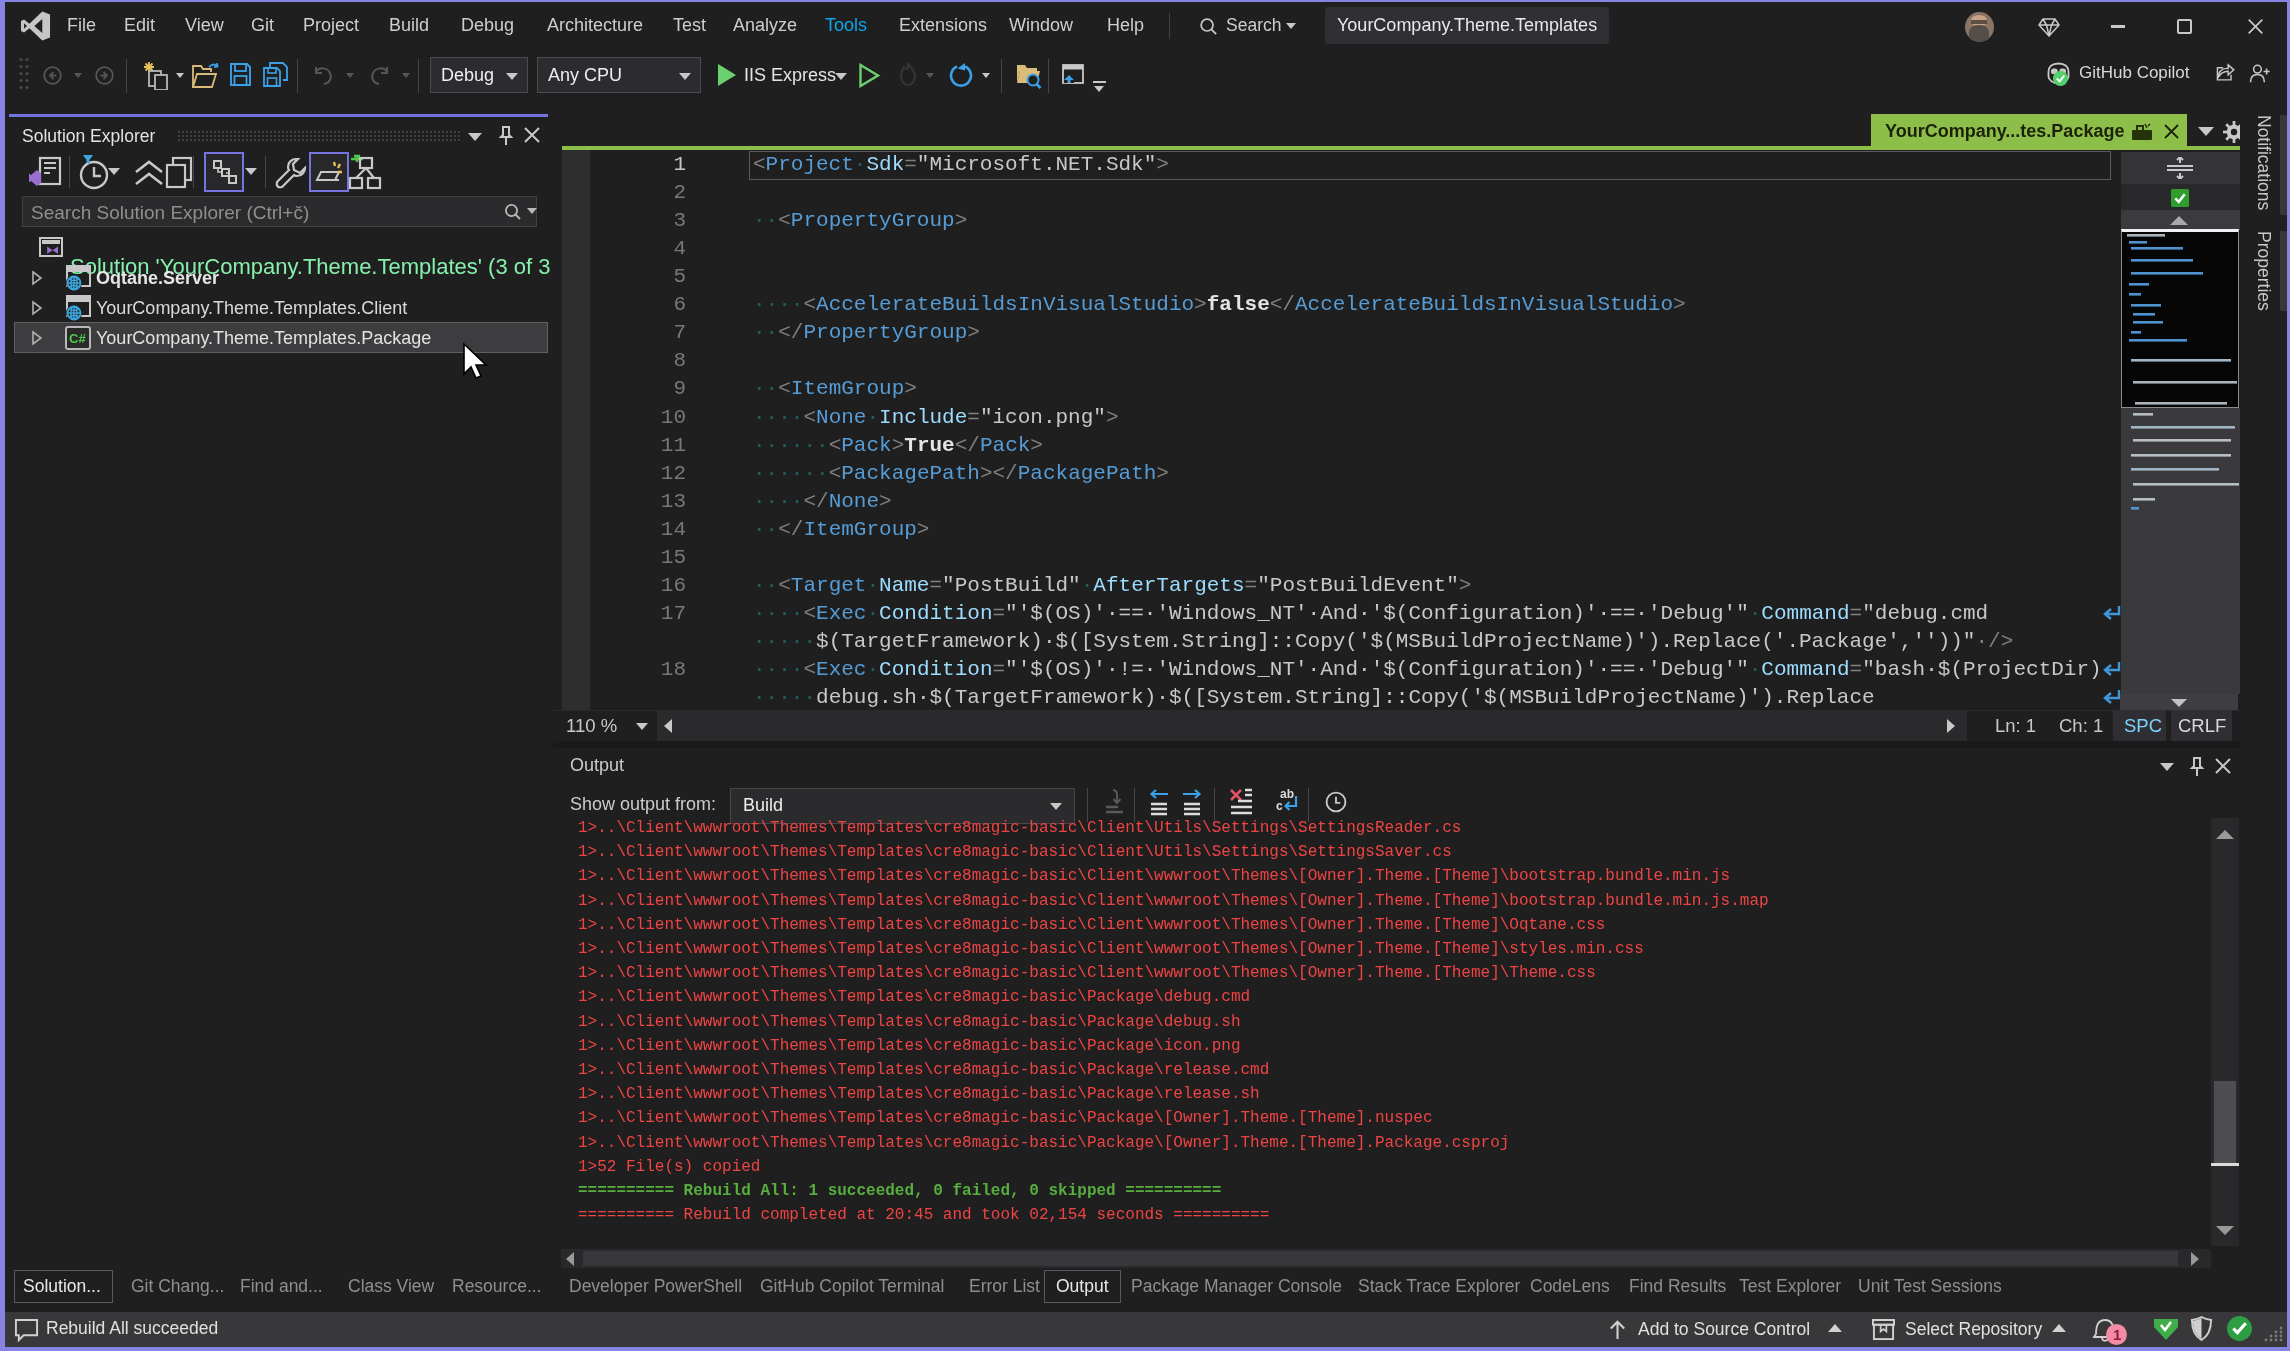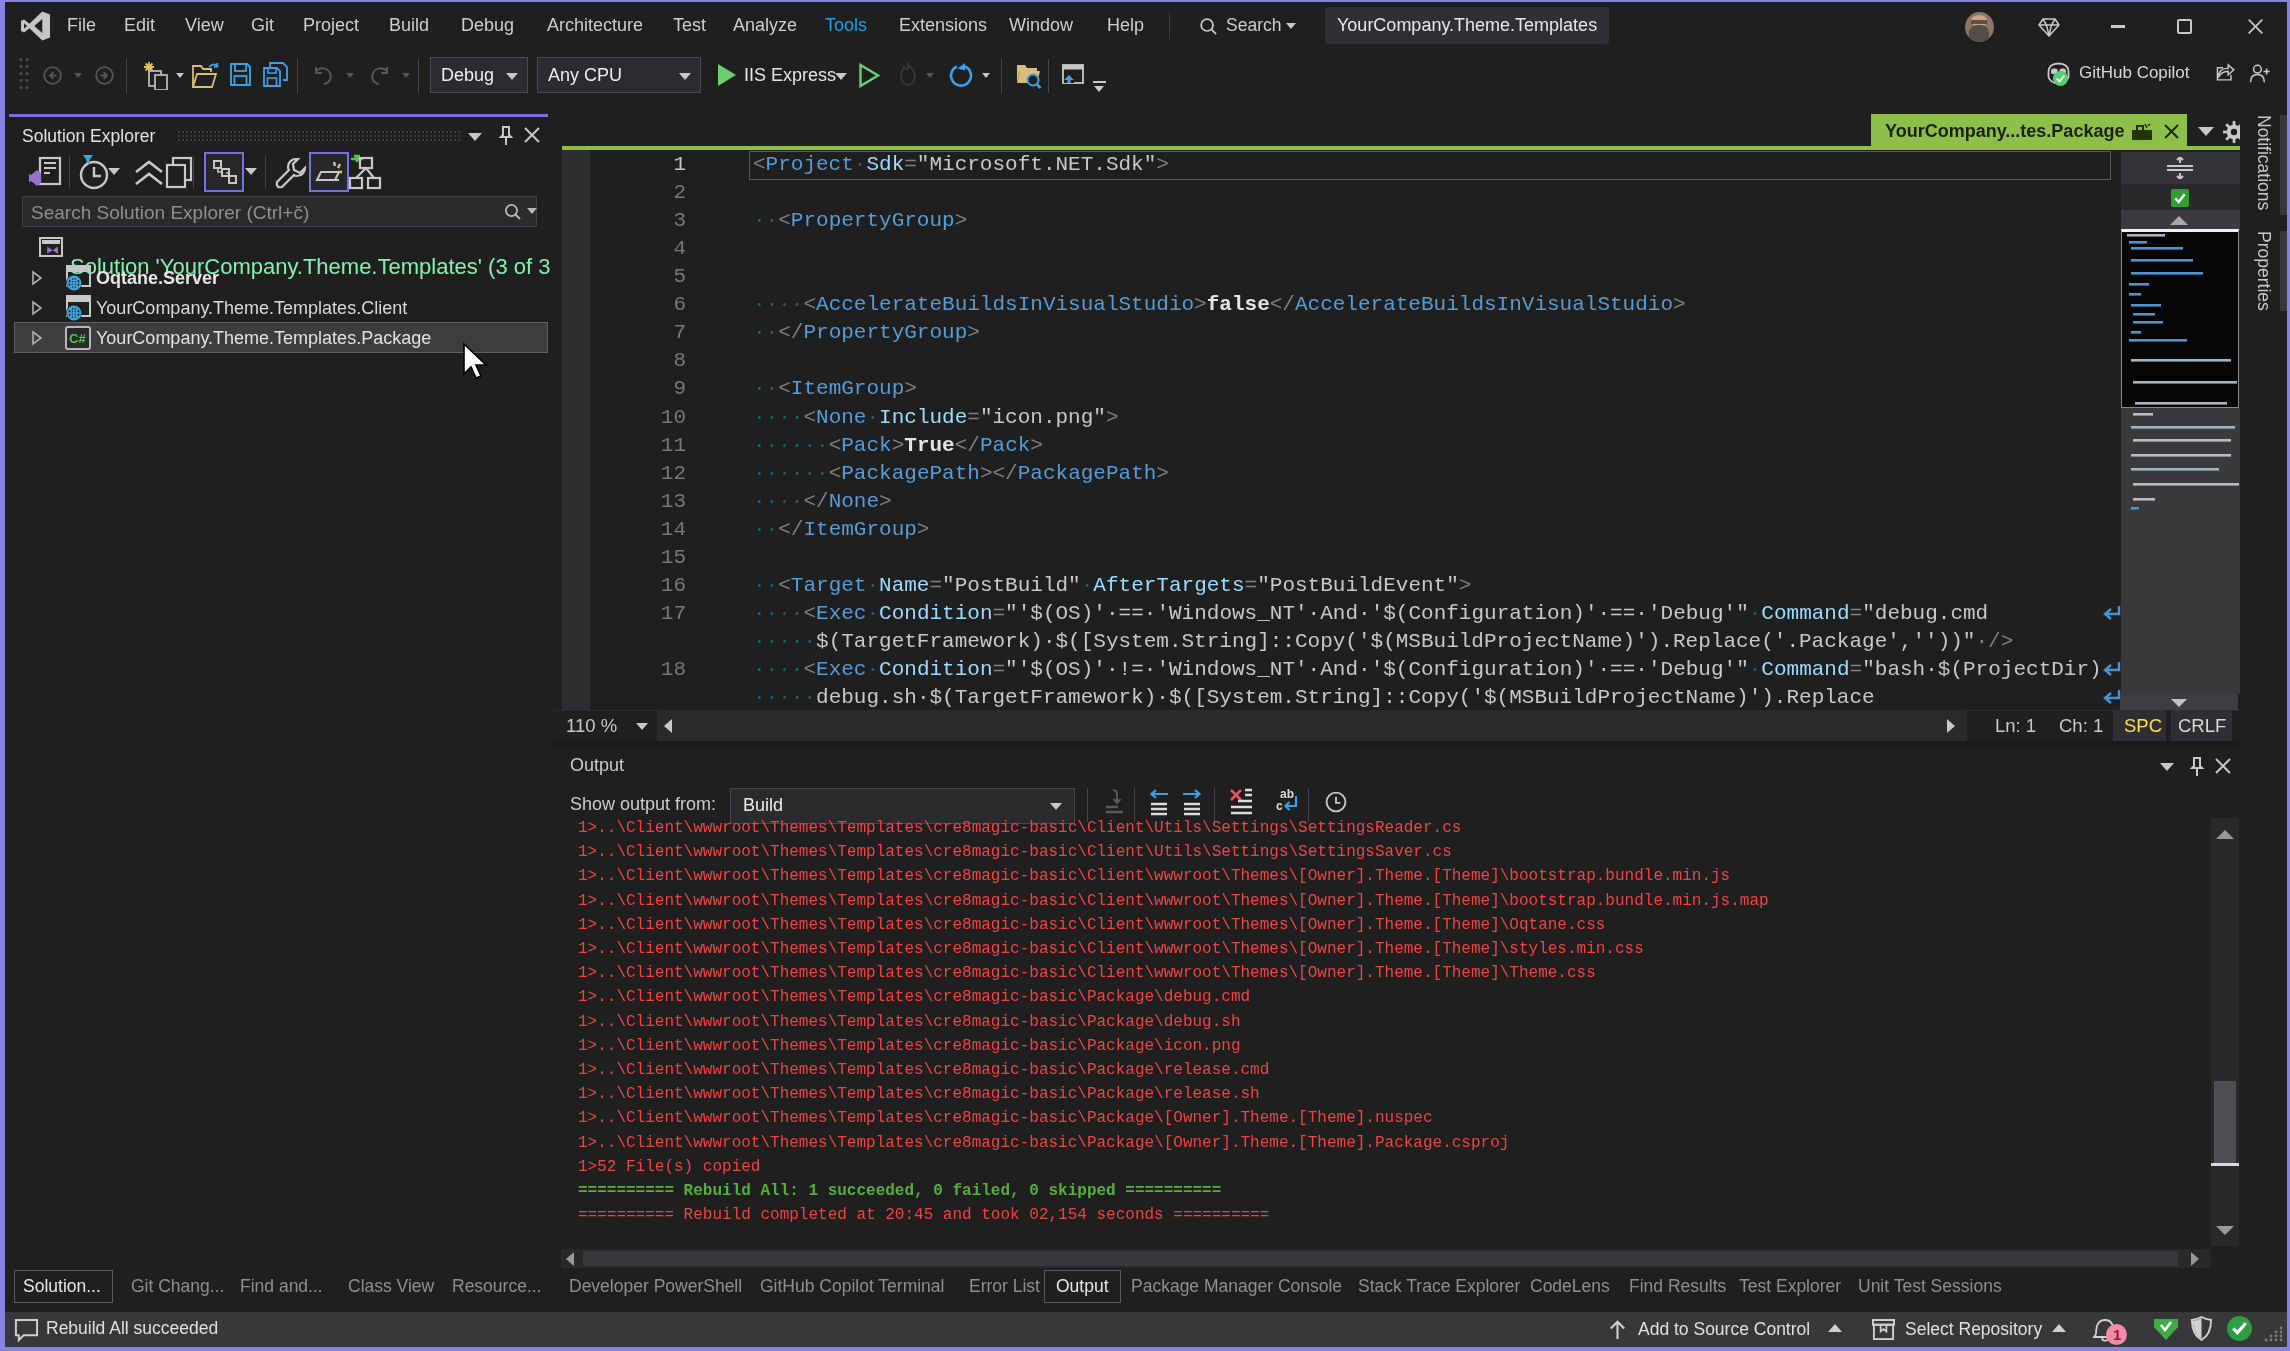--- a/index.html
+++ b/index.html
@@ -429,21 +429,21 @@
 
   <div class="abs" style="left:0;top:598px;width:1689px;height:32px;background:#1f1f1f;border-top:1px solid #2a2a2e"></div>
   <div class="abs" style="left:13px;top:603px;color:#c8c8c8;font-size:18.5px">110 %</div>
   <span class="abs" style="left:83px;top:611px;border-left:6px solid transparent;border-right:6px solid transparent;border-top:7px solid #c8c8c8;width:0;height:0"></span>
   <div class="abs" style="left:104px;top:599px;width:1310px;height:30px;background:#2a2a2c"></div>
   <span class="abs" style="left:111px;top:607px;border-top:7px solid transparent;border-bottom:7px solid transparent;border-right:8px solid #c8c8c8;width:0;height:0"></span>
   <span class="abs" style="left:1394px;top:607px;border-top:7px solid transparent;border-bottom:7px solid transparent;border-left:8px solid #c8c8c8;width:0;height:0"></span>
   <div class="abs" style="left:1442px;top:603px;color:#c8c8c8;font-size:18.5px">Ln: 1</div>
   <div class="abs" style="left:1506px;top:603px;color:#c8c8c8;font-size:18.5px">Ch: 1</div>
   <div class="abs" style="left:1560px;top:598px;width:53px;height:32px;background:#2f2f33"></div>
-  <div class="abs" style="left:1571px;top:603px;color:#fde047;font-size:18.5px">SPC</div>
+  <div class="abs" style="left:1571px;top:603px;color:#7dd3fc;font-size:18.5px">SPC</div>
   <div class="abs" style="left:1618px;top:598px;width:61px;height:32px;background:#2f2f33"></div>
   <div class="abs" style="left:1625px;top:603px;color:#d8d8d8;font-size:18.5px">CRLF</div>
 </div>
 
 <div class="abs" style="left:553px;top:741px;width:1733px;height:7px;background:#1a1a1a"></div>
 <div class="abs" id="output" style="left:553px;top:748px;width:1686px;height:522px;background:#1f1f1f">
   <div class="abs" style="left:17px;top:7px;color:#cccccc;font-size:18px">Output</div>
   <span class="abs" style="left:1607px;top:15px;border-left:7px solid transparent;border-right:7px solid transparent;border-top:8px solid #c8c8c8;width:0;height:0"></span>
   <svg class="abs" style="left:1634px;top:8px" width="20" height="24" viewBox="0 0 20 24">
         <path d="M7 2 L13 2 L13 10 L15 12 L5 12 L7 10 Z M10 12 L10 20" stroke="#c8c8c8" stroke-width="2" fill="none"></path>

